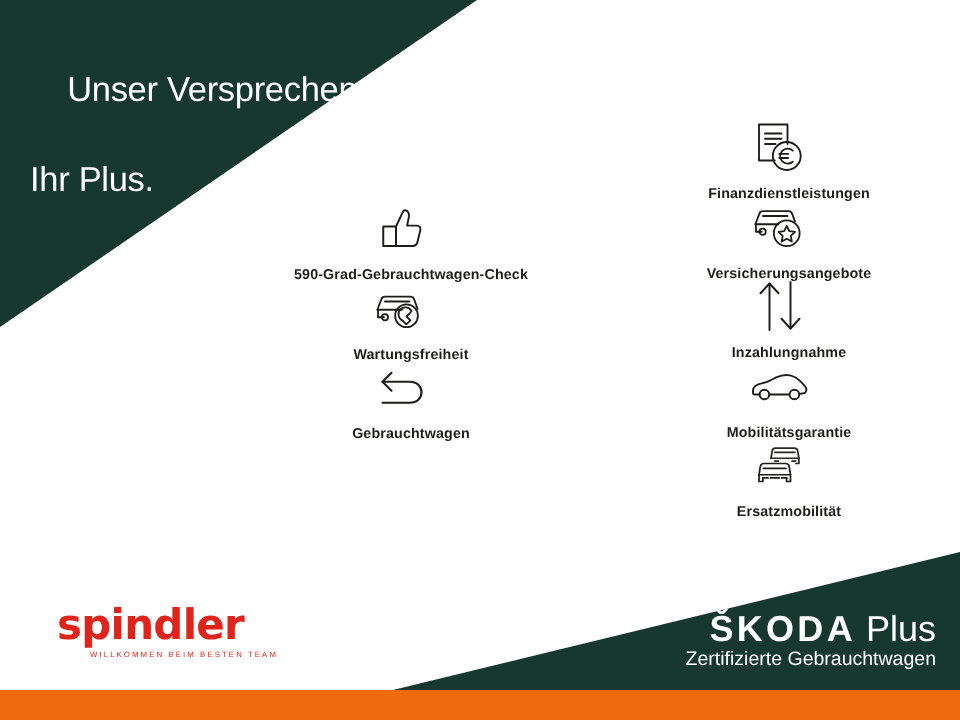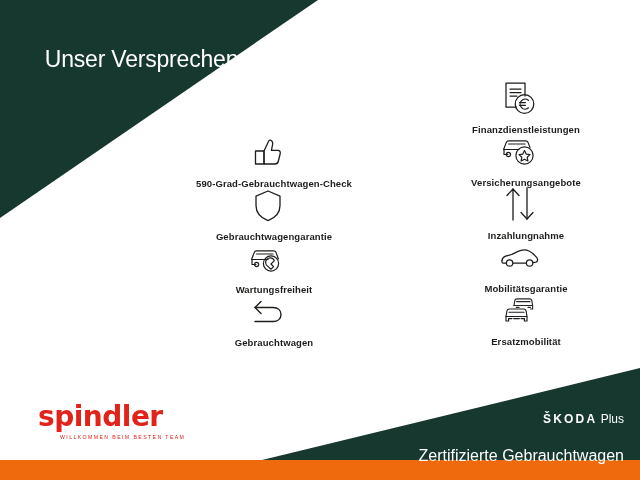--- a/index.html
+++ b/index.html
@@ -78,74 +78,67 @@
     white-space:nowrap;
   }
 
   
   .skoda{
     position:absolute;right:16px;top:408px;
     text-align:right;
     color:#ffffff;
   }
   .skoda .line1{
-    font-size:12px;
+    font-size:24px;
     line-height:23px;
     letter-spacing:0.2px;
     white-space:nowrap;
   }
   .skoda .line1 .brand{
     font-weight:bold;
     letter-spacing:2.2px;
   }
   .skoda .line1 .plus{font-weight:400;letter-spacing:0px;}
   .skoda .line2{
-    font-size:16px;
+    font-size:13px;
     line-height:16px;
-    margin-top:17px;
+    margin-top:0;
     white-space:nowrap;
   }
 </style>
 </head>
 <body>
 
 <div class="stage">
 
   <svg class="bg-svg" viewBox="0 0 640 480">
     <rect x="0" y="0" width="640" height="480" fill="#ffffff"></rect>
     <polygon points="0,0 318,0 0,218" fill="#17382f"></polygon>
     <polygon points="640,368 640,460 262,460" fill="#17382f"></polygon>
     <rect x="0" y="460" width="640" height="20" fill="#ee6a0c"></rect>
   </svg>
 
   <div class="headline">
     <span>Unser Versprechen.</span>
+    <span class="l2">Ihr Plus.</span>
   </div>
 
   <div class="col col-left">
 
     <div class="feature">
       <span class="ico">
         <svg width="34" height="32" viewBox="0 0 34 32" fill="none" stroke="#1d1d1b" stroke-width="1.3" stroke-linejoin="round" stroke-linecap="round">
           <path d="M13 15 L13 28 L24 28 C26 28 27 27 27.4 25 L29.2 17.5 C29.6 15.6 28.6 14.4 26.8 14.4 L20.4 14.4 L21.6 8.6 C22 6.3 21 4.4 19.2 4.2 C18.4 4.1 17.9 4.5 17.6 5.3 L13 15 Z"></path>
           <rect x="4.5" y="15" width="8.5" height="13"></rect>
         </svg>
       </span>
       <span class="lbl">590-Grad-Gebrauchtwagen-Check</span>
     </div>
 
 
-    <div class="feature">
-      <span class="ico">
-        <svg width="28" height="33" viewBox="0 0 28 33" fill="none" stroke="#1d1d1b" stroke-width="1.3" stroke-linejoin="round" stroke-linecap="round">
-          <path d="M14 2 L26 7.2 L26 16.5 C26 24 20.8 29 14 31.6 C7.2 29 2 24 2 16.5 L2 7.2 Z"></path>
-        </svg>
-      </span>
-      <span class="lbl">Gebrauchtwagengarantie</span>
-    </div>
 
     <div class="feature">
       <span class="ico">
         <svg width="38" height="32" viewBox="0 0 38 32" fill="none" stroke="#1d1d1b" stroke-width="1.2" stroke-linejoin="round" stroke-linecap="round">
           <path d="M3 17.5 L3 22.5 L7 22.5"></path>
           <path d="M2.6 17.5 L5.2 10.6 C5.6 9.4 6.4 8.8 7.7 8.8 L24.6 8.8 C25.9 8.8 26.7 9.4 27.1 10.6 L29.4 17"></path>
           <path d="M2.6 17.5 L19 17.5"></path>
           <path d="M7.6 12 L24 12"></path>
           <circle cx="7.6" cy="22.5" r="2.1"></circle>
           <circle cx="22" cy="21.5" r="7.6"></circle>

